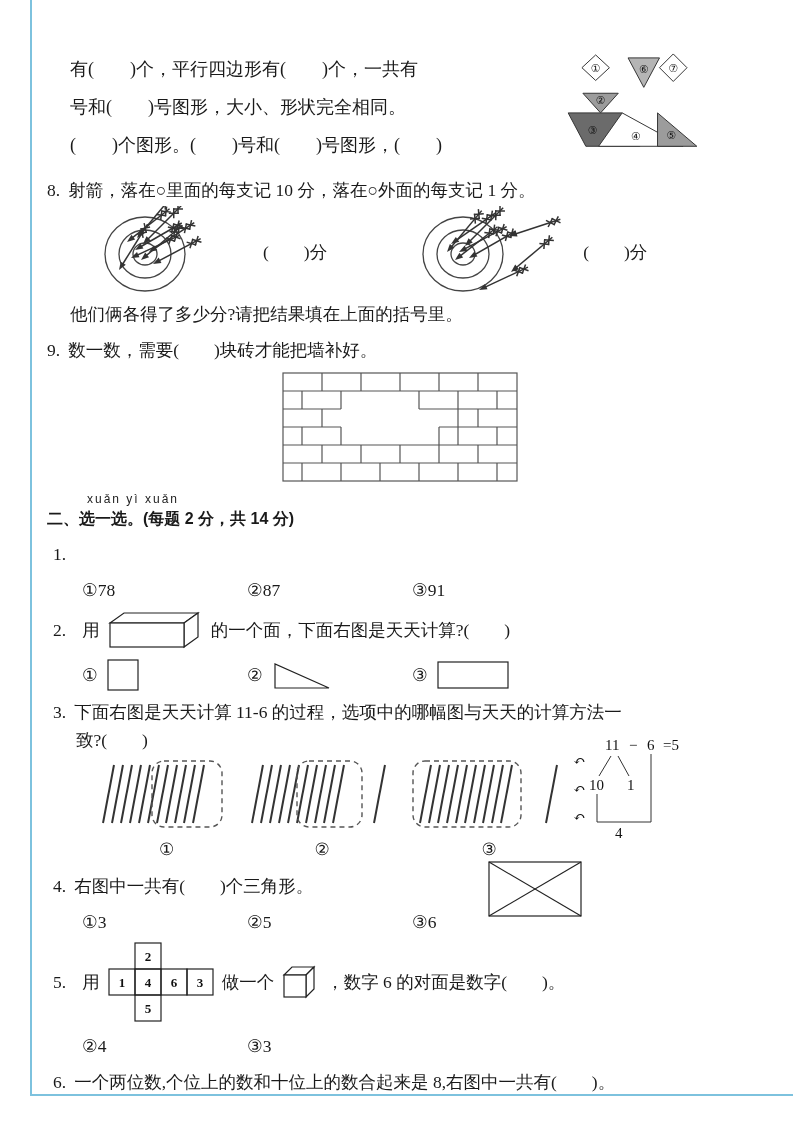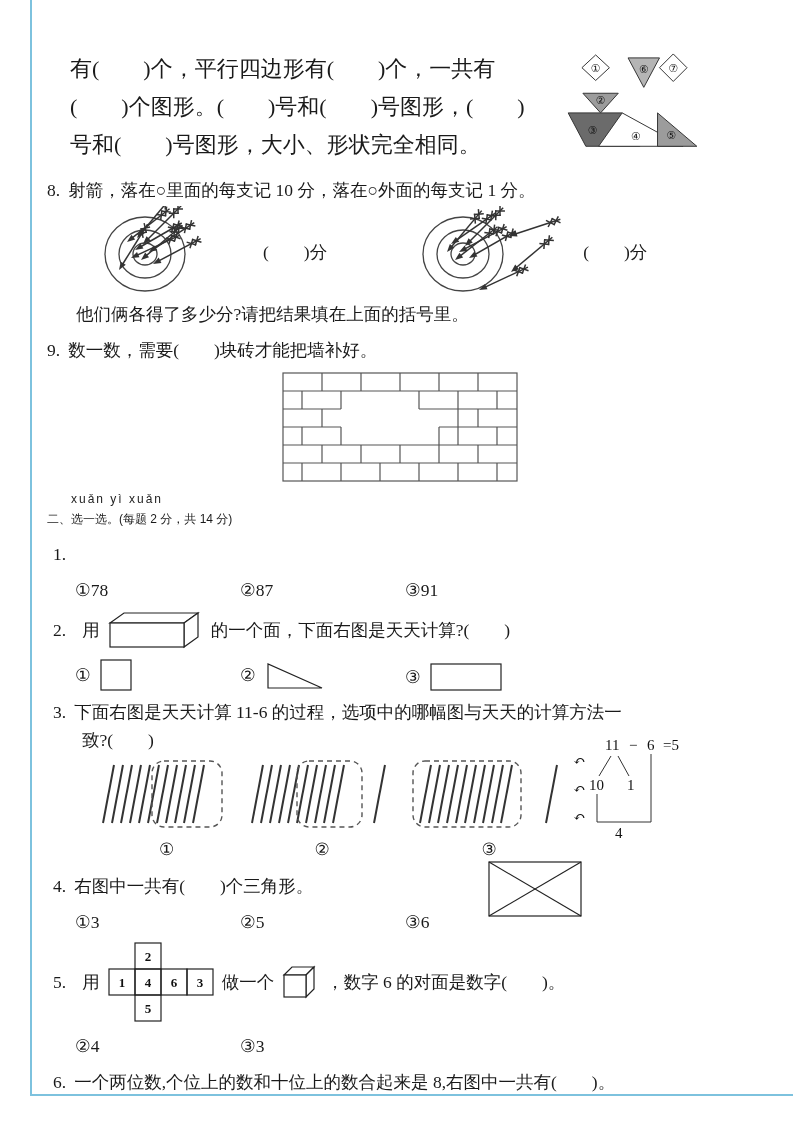--- a/index.html
+++ b/index.html
@@ -5,44 +5,44 @@
   * { margin:0; padding:0; box-sizing:border-box; }
   html,body { width:793px; height:1122px; }
   body {
     position:relative; overflow:hidden; background:#ffffff;
     font-family:"Liberation Serif","DejaVu Serif",serif; color:#1a1a1a;
   }
   .border-left  { position:absolute; left:30px; top:0; width:2px; height:1096px; background:#7dc2de; }
   .border-bottom{ position:absolute; left:30px; top:1094px; right:0; height:2px; background:#7dc2de; }
   .content { position:absolute; left:47px; top:50px; width:706px; }
 
-  .tline { font-size:22px; line-height:38px; }
+  .tline { font-size:18px; line-height:38px; }
   .qline { font-size:17.5px; line-height:28px; display:flex; align-items:center; }
   .qnum  { margin-right:8px; white-space:nowrap; }
-  .indent{ margin-left:29px; }
+  .indent{ margin-left:23px; }
 
   .q7 { position:relative; }
   .q7-text { margin-left:23px; width:505px; }
   .tangram { position:absolute; right:52px; top:2px; }
 
   .q8 { margin-top:12px; }
   .targets { display:flex; align-items:center; margin-left:46px; margin-top:2px; }
   .score { font-size:17.5px; margin-left:20px; }
   .target2 { margin-left:86px; }
   .q8-note { margin-top:2px; }
 
   .q9 { margin-top:8px; }
   .wall { display:block; margin:8px auto 0; }
 
   .sec { margin-top:10px; }
-  .pinyin { font-size:12px; margin-left:24px; letter-spacing:2px; font-family:"Liberation Sans",sans-serif; color:#222; line-height:14px; }
-  .sec-title { font-size:12px; font-weight:normal; font-family:"Liberation Sans","DejaVu Sans",sans-serif; line-height:26px; }
+  .pinyin { font-size:12px; margin-left:40px; letter-spacing:2px; font-family:"Liberation Sans",sans-serif; color:#222; line-height:14px; }
+  .sec-title { font-size:16px; font-weight:bold; font-family:"Liberation Sans","DejaVu Sans",sans-serif; line-height:26px; }
 
   .sub { margin-left:6px; }
-  .opts { display:flex; margin-left:22px; margin-top:8px; font-size:17.5px; line-height:28px;align-items:flex-end; }
+  .opts { display:flex; margin-left:29px; margin-top:8px; font-size:17.5px; line-height:28px; }
   .opt  { width:165px; display:flex; align-items:center; gap:8px; }
 
   .q1 { margin-top:8px; }
   .q2 { margin-top:6px; }
   .q2-line { display:flex; align-items:center; gap:8px; font-size:17.5px; line-height:40px; }
 
   .q3 { margin-top:6px; position:relative; }
   .sticks { display:flex; margin-left:46px; margin-top:6px; gap:14px; }
   .stick-col { text-align:center; }
   .glabel { font-size:17px; margin-top:2px; line-height:24px; }
@@ -75,22 +75,22 @@
 </svg>
 
 <div class="border-left"></div>
 <div class="border-bottom"></div>
 
 <div class="content">
 
   <section class="q7">
     <div class="q7-text">
       <p class="tline">有(　　)个，平行四边形有(　　)个，一共有</p>
+      <p class="tline">号和(　　)号图形，大小、形状完全相同。</p>
       <p class="tline">(　　)个图形。(　　)号和(　　)号图形，(　　)</p>
-      <p class="tline">号和(　　)号图形，大小、形状完全相同。</p>
     </div>
     <svg class="tangram" viewBox="0 0 140 112" width="138" height="110">
       <g stroke="#333" stroke-width="1">
         <polygon points="33,3 47,16 33,29 19,16" fill="#ffffff"></polygon>
         <polygon points="66,6 98,6 82,36" fill="#b5b5b5"></polygon>
         <polygon points="112,2 126,16 112,30 98,16" fill="#ffffff"></polygon>
         <polygon points="5,62 60,62 78,96 23,96" fill="#6b6b6b"></polygon>
         <polygon points="20,42 56,42 38,62" fill="#9c9c9c"></polygon>
         <polygon points="60,62 122,96 36,96" fill="#ffffff"></polygon>
         <polygon points="96,62 136,96 96,96" fill="#9c9c9c"></polygon>

